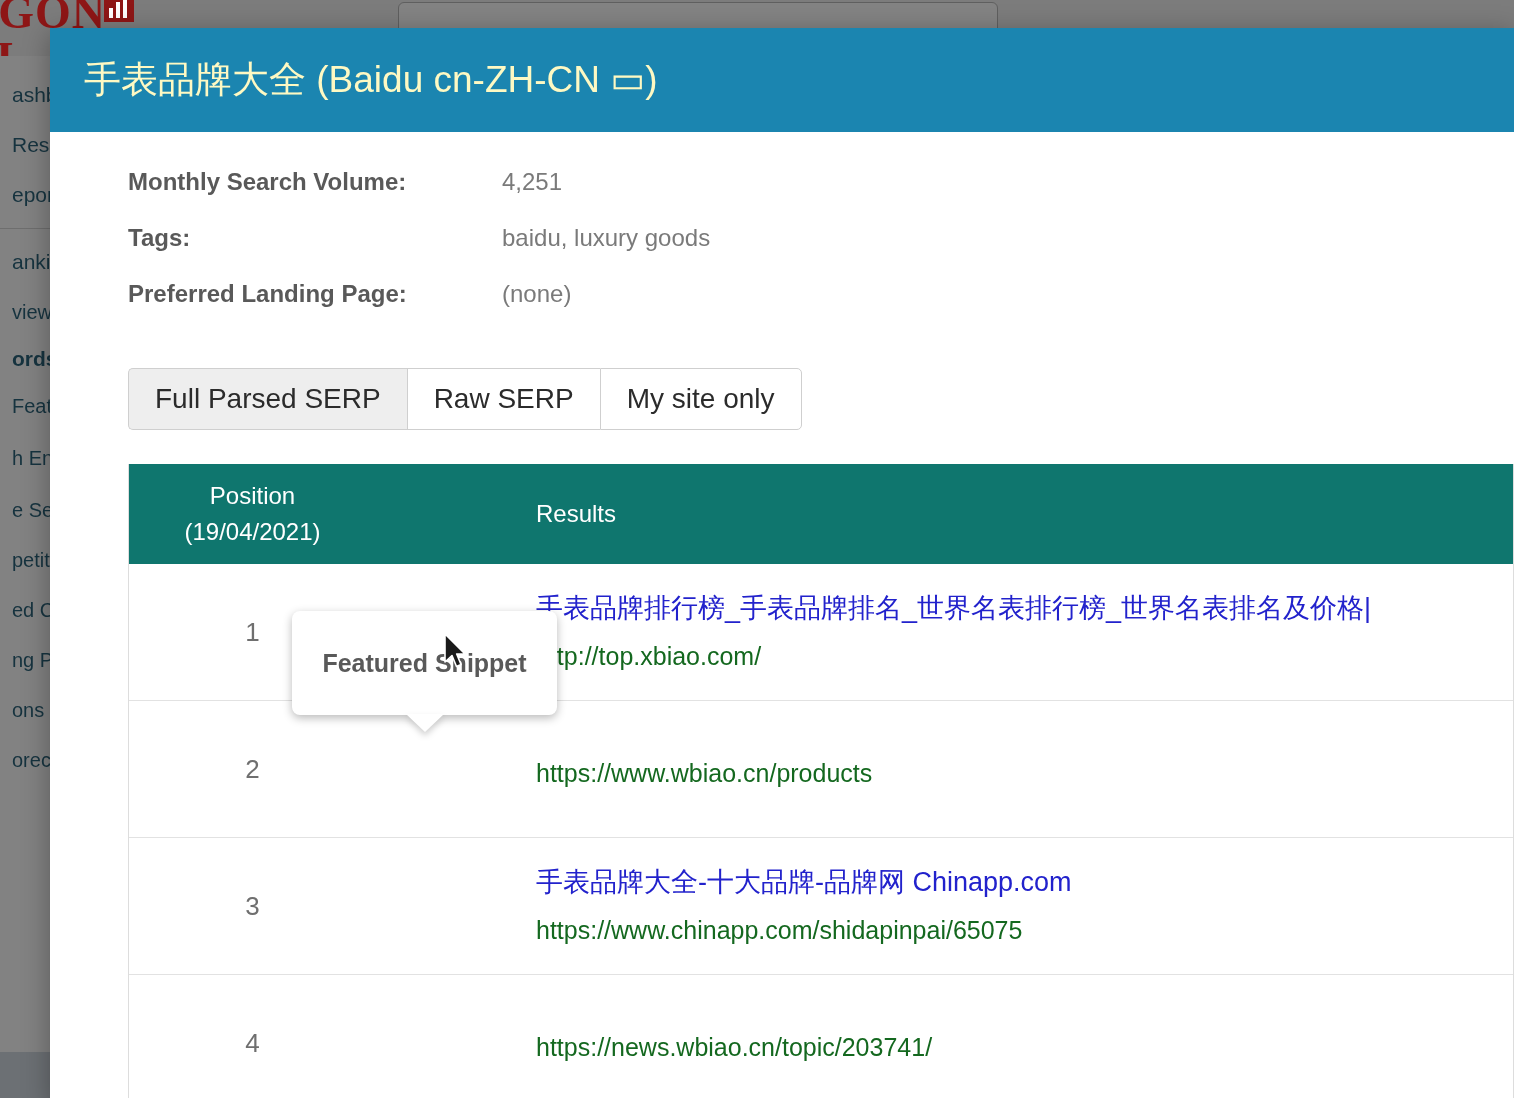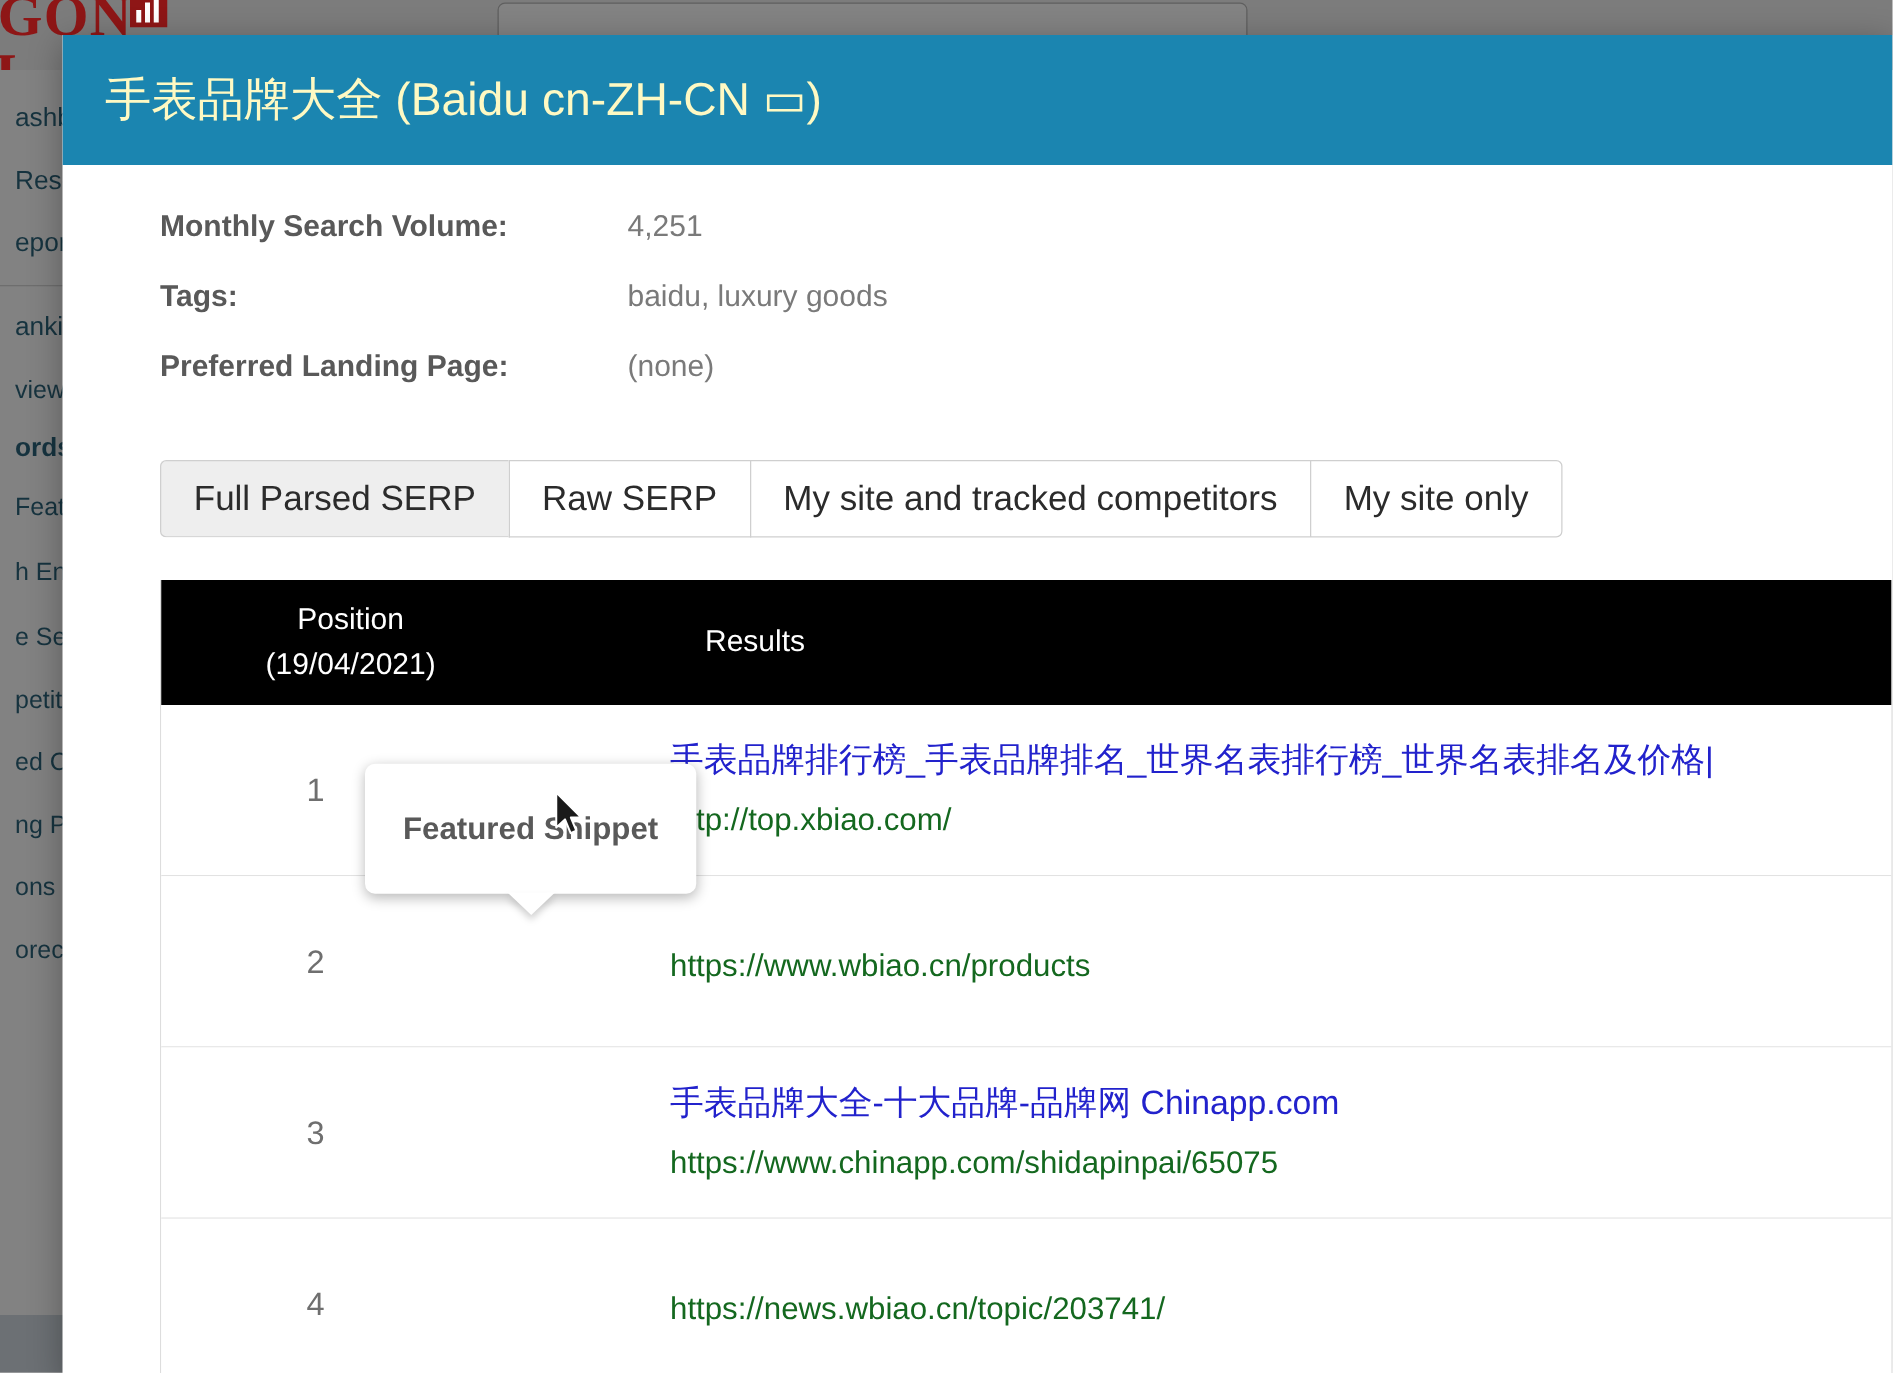--- a/index.html
+++ b/index.html
@@ -147,26 +147,25 @@
   .tab.active { background: #eeeeee; }
 
   
   .results-table {
     margin-top: 34px;
     width: 1386px;
     border-left: 1px solid #dddddd;
     border-right: 1px solid #dddddd;
   }
   .rt-head {
-    background: #000000;
+    background: #0f766e;
     height: 100px;
     display: flex;
     align-items: center;
     color: #ffffff;
-    padding-left: 28px;
   }
   .rt-col-pos {
     width: 247px;
     text-align: center;
     font-size: 24px;
     line-height: 36px;
   }
   .rt-col-pos .pos-date { display: block; }
   .rt-col-snip { width: 150px; }
   .rt-col-res {
@@ -319,23 +318,20 @@
     </div>
 
     <div class="tab-group">
       <div class="tab active">
           <span>Full Parsed SERP</span>
         </div>
       <div class="tab">
           <span>Raw SERP</span>
         </div>
       <div class="tab">
-          <span>My site and tracked competitors</span>
-        </div>
-      <div class="tab">
           <span>My site only</span>
         </div>
     </div>
 
     <div class="results-table">
 
       <div class="rt-head">
         <div class="rt-col-pos">
           <span>Position</span>
           <span class="pos-date">(19/04/2021)</span>

